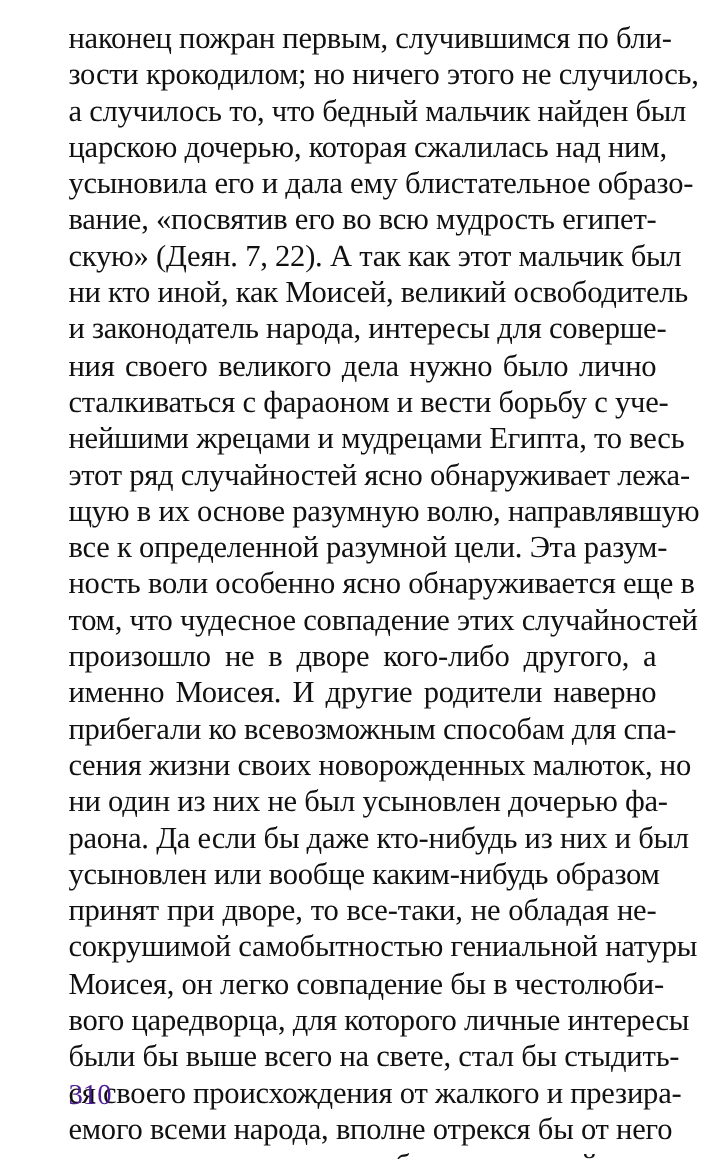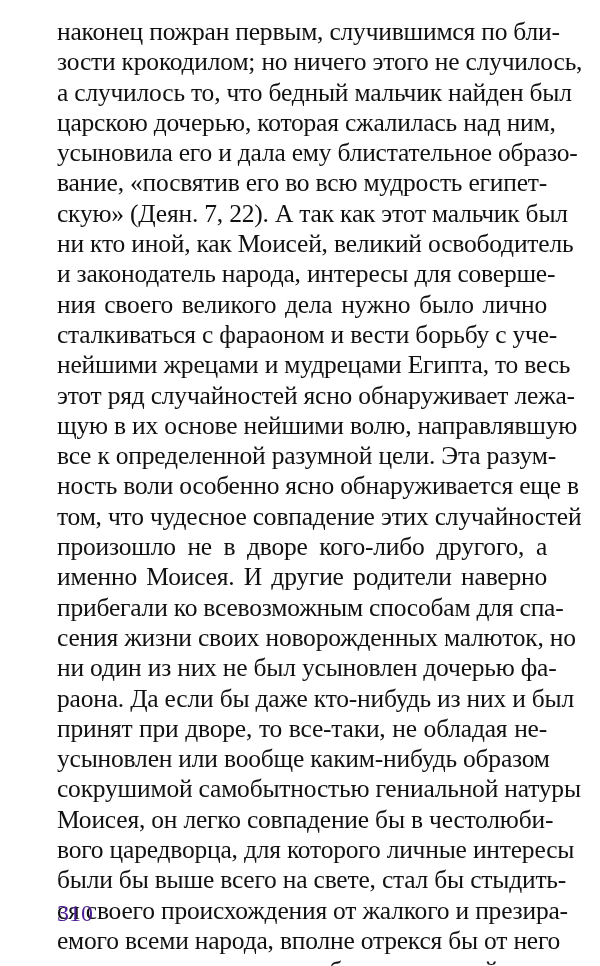--- a/index.html
+++ b/index.html
@@ -51,32 +51,32 @@
   <span class="line">царскою дочерью, которая сжалилась над ним,</span>
   <span class="line">усыновила его и дала ему блистательное образо-</span>
   <span class="line">вание, «посвятив его во всю мудрость египет-</span>
   <span class="line">скую» (Деян. 7, 22). А так как этот мальчик был</span>
   <span class="line">ни кто иной, как Моисей, великий освободитель</span>
   <span class="line">и законодатель народа, интересы для соверше-</span>
   <span class="line">ния своего великого дела нужно было лично</span>
   <span class="line">сталкиваться с фараоном и вести борьбу с уче-</span>
   <span class="line">нейшими жрецами и мудрецами Египта, то весь</span>
   <span class="line">этот ряд случайностей ясно обнаруживает лежа-</span>
-  <span class="line">щую в их основе нейшими волю, направлявшую</span>
+  <span class="line">щую в их основе разумную волю, направлявшую</span>
   <span class="line">все к определенной разумной цели. Эта разум-</span>
   <span class="line">ность воли особенно ясно обнаруживается еще в</span>
   <span class="line">том, что чудесное совпадение этих случайностей</span>
   <span class="line">произошло не в дворе кого-либо другого, а</span>
   <span class="line">именно Моисея. И другие родители наверно</span>
   <span class="line">прибегали ко всевозможным способам для спа-</span>
   <span class="line">сения жизни своих новорожденных малюток, но</span>
   <span class="line">ни один из них не был усыновлен дочерью фа-</span>
   <span class="line">раона. Да если бы даже кто-нибудь из них и был</span>
+  <span class="line">усыновлен или вообще каким-нибудь образом</span>
   <span class="line">принят при дворе, то все-таки, не обладая не-</span>
-  <span class="line">усыновлен или вообще каким-нибудь образом</span>
   <span class="line">сокрушимой самобытностью гениальной натуры</span>
   <span class="line">Моисея, он легко совпадение бы в честолюби-</span>
   <span class="line">вого царедворца, для которого личные интересы</span>
   <span class="line">были бы выше всего на свете, стал бы стыдить-</span>
   <span class="line">ся своего происхождения от жалкого и презира-</span>
   <span class="line">емого всеми народа, вполне отрекся бы от него</span>
   <span class="line">и конечно из него вышел бы придворный льстец</span>
 
 </div>
 

